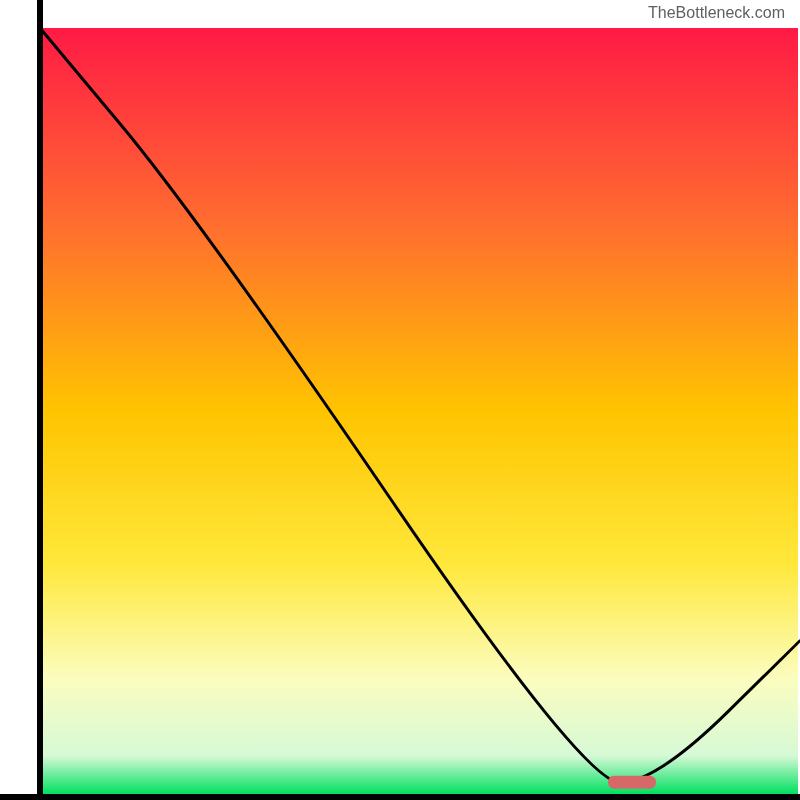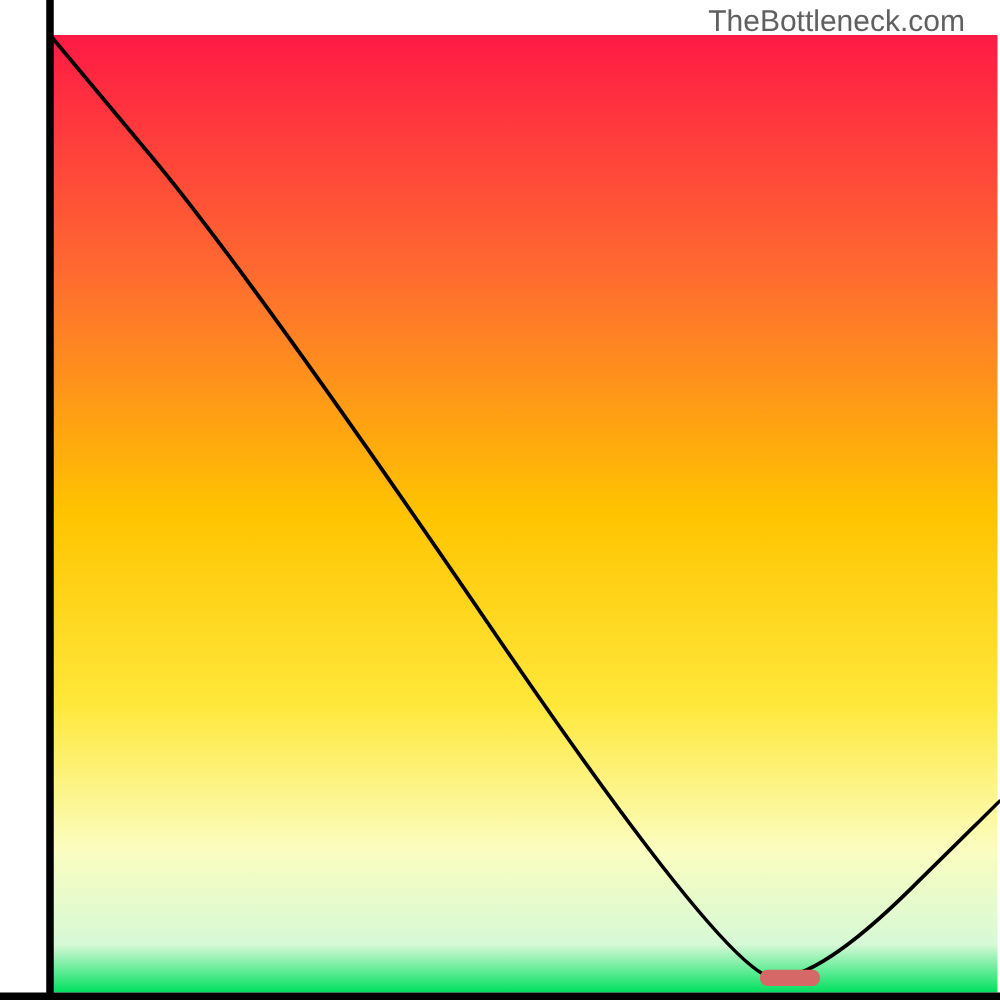--- a/index.html
+++ b/index.html
@@ -11,22 +11,22 @@
     font-family: Arial, Helvetica, sans-serif;
   }
   .chart-container {
     position: relative;
     width: 800px;
     height: 800px;
   }
   .watermark {
     position: absolute;
     top: 4px;
-    right: 28px;
-    font-size: 24px;
+    right: 15px;
+    font-size: 16px;
     color: #606060;
     font-weight: 500;
     z-index: 10;
   }
   svg {
     display: block;
   }
 </style>
 </head>
 <body>

